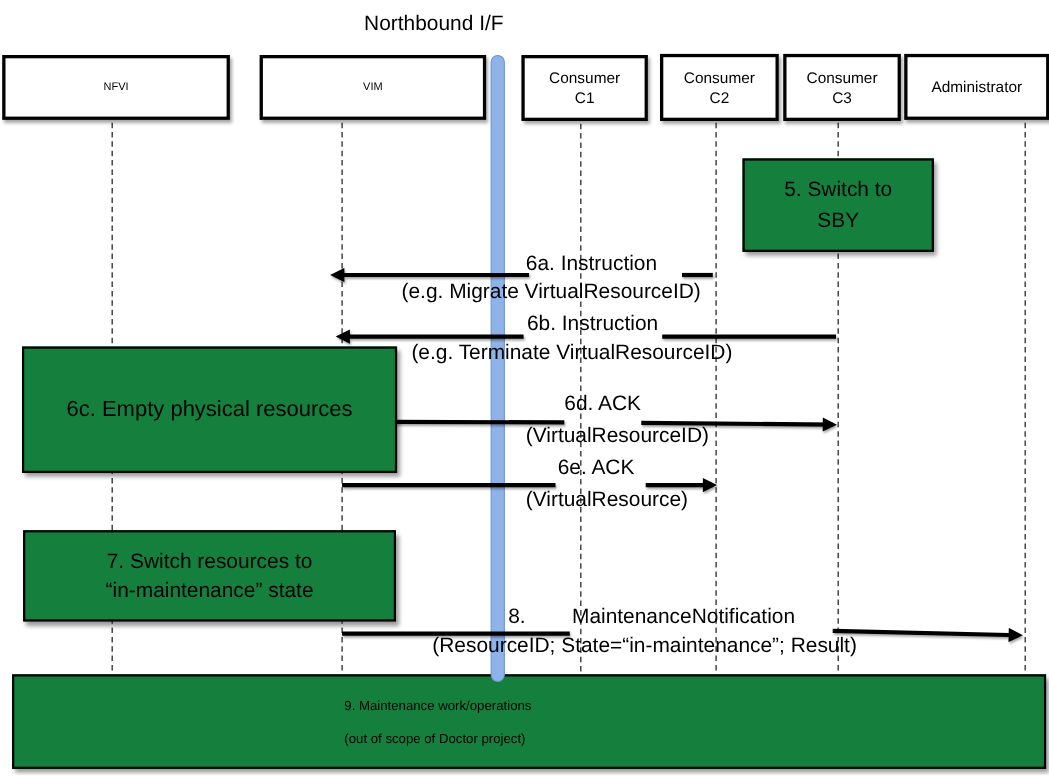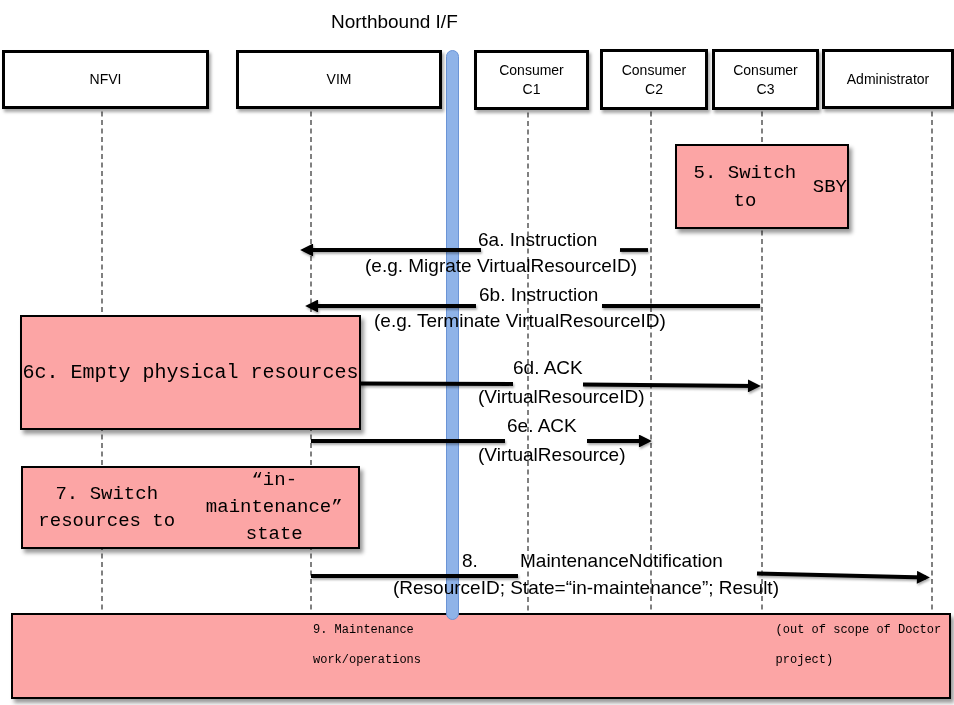--- a/index.html
+++ b/index.html
@@ -10,29 +10,29 @@
   svg.layer{position:absolute;left:0;top:0;width:954px;height:705px;}
   .z1{z-index:1}.z2{z-index:2}.z4{z-index:4}
 
   
   .actor{
     position:absolute;background:#fff;border:3px solid #000;
     display:flex;flex-direction:column;align-items:center;justify-content:center;
     text-align:center;box-shadow:2px 3px 3px rgba(0,0,0,0.35);
     z-index:5;line-height:19px;
   }
-  .actor.big{font-size:14px;}
+  .actor.big{font-size:10px;}
   .actor.small{font-size:14px;}
 
   
   .note{
-    position:absolute;background:#fca5a5;border:2px solid #000;
+    position:absolute;background:#15803d;border:2px solid #000;
     box-shadow:3px 4px 4px rgba(0,0,0,0.40);
-    display:flex;align-items:center;justify-content:center;
-    text-align:center;font-size:19px;line-height:27px;z-index:5;font-family:Liberation Mono, monospace;
+    display:flex;flex-direction:column;align-items:center;justify-content:center;
+    text-align:center;font-size:19px;line-height:27px;z-index:5;
   }
   .note.wide{align-items:flex-start;text-align:left;font-size:12px;line-height:30px;}
   .note.wide .pad{padding-left:300px;}
 
   
   #nb-bar{
     position:absolute;left:446px;top:50px;width:13px;height:570px;
     border-radius:7px;border:1px solid #6B94D6;background:#8FB3E8;z-index:3;
     box-sizing:border-box;
   }
@@ -115,21 +115,21 @@
     <span>Administrator</span>
   </div>
 
   <div class="note" style="left:675px;top:144px;width:170px;height:81px;line-height:28px;">
     <div>5. Switch to</div>
     <div>SBY</div>
   </div>
   <div class="note" style="left:20px;top:315px;width:337px;height:111px;font-size:20px;">
     <div>6c. Empty physical resources</div>
   </div>
-  <div class="note" style="left:21px;top:466px;width:335px;height:79px;">
+  <div class="note" style="left:21px;top:482px;width:335px;height:79px;">
     <div>7. Switch resources to</div>
     <div>“in-maintenance” state</div>
   </div>
 
   <div class="mtxt" style="left:478px;top:227px;">6a. Instruction</div>
   <div class="mtxt" style="left:365px;top:253px;">(e.g. Migrate VirtualResourceID)</div>
   <div class="mtxt" style="left:479px;top:282px;">6b. Instruction</div>
   <div class="mtxt" style="left:374px;top:308px;">(e.g. Terminate VirtualResourceID)</div>
   <div class="mtxt" style="left:513px;top:355px;">6d. ACK</div>
   <div class="mtxt" style="left:478px;top:384px;">(VirtualResourceID)</div>

